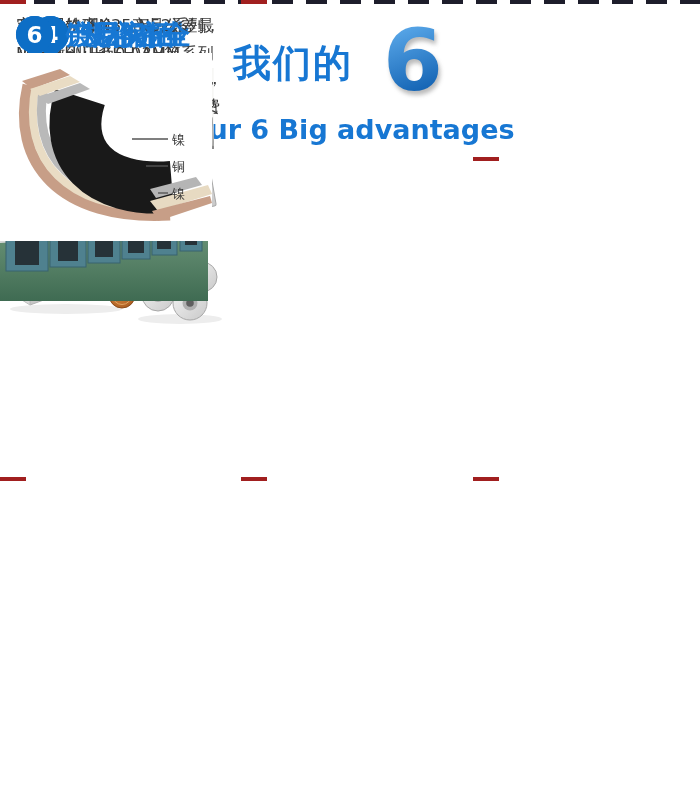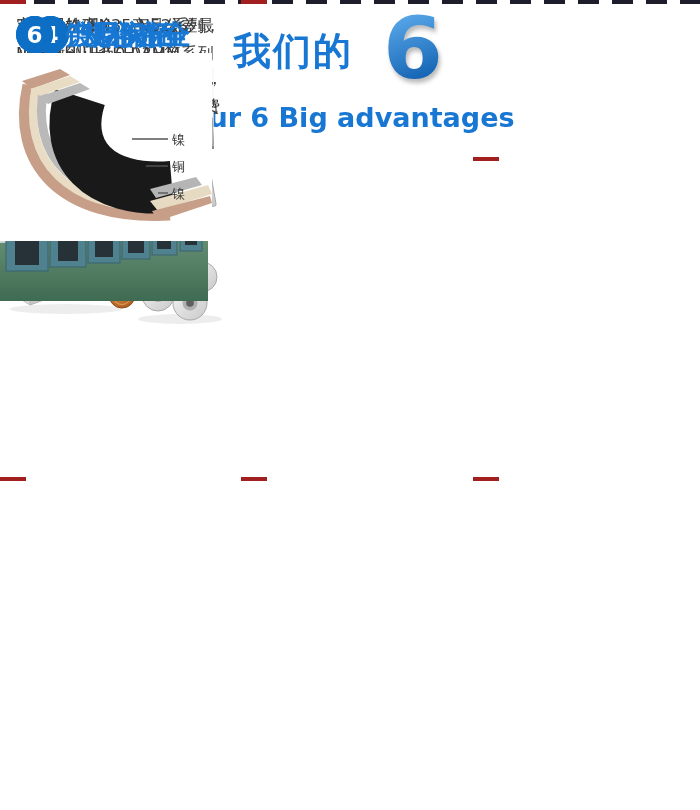--- a/index.html
+++ b/index.html
@@ -1,21 +1,21 @@
 <!DOCTYPE html>
 <html><head>
 <meta charset="utf-8">
 <style>
   html,body{margin:0;padding:0;background:#fff}
   .page{position:relative;width:700px;height:810px;background:#fff;overflow:hidden;
         font-family:"DejaVu Sans","Liberation Sans",sans-serif}
 
   
   .header{position:absolute;top:0;left:0;width:700px;text-align:center}
-  .title-row{display:flex;align-items:center;justify-content:center;height:102px;margin-top:0}
+  .title-row{display:flex;align-items:center;justify-content:center;height:102px;margin-top:12px}
   .title-cn{font-size:38px;font-weight:700;color:#1777d3;letter-spacing:2px}
   .big-num{font-size:86px;font-weight:700;line-height:1;margin:0 24px 6px 30px;color:#1e78d0;
            filter:drop-shadow(2px 4px 2px rgba(60,60,60,.35))}
   @supports (-webkit-background-clip:text){
     .big-num{background:linear-gradient(160deg,#63b1f0 5%,#0c5cae 90%);
              -webkit-background-clip:text;-webkit-text-fill-color:transparent}
   }
   .subtitle{font-size:27px;font-weight:700;color:#1777d3}
 
   

